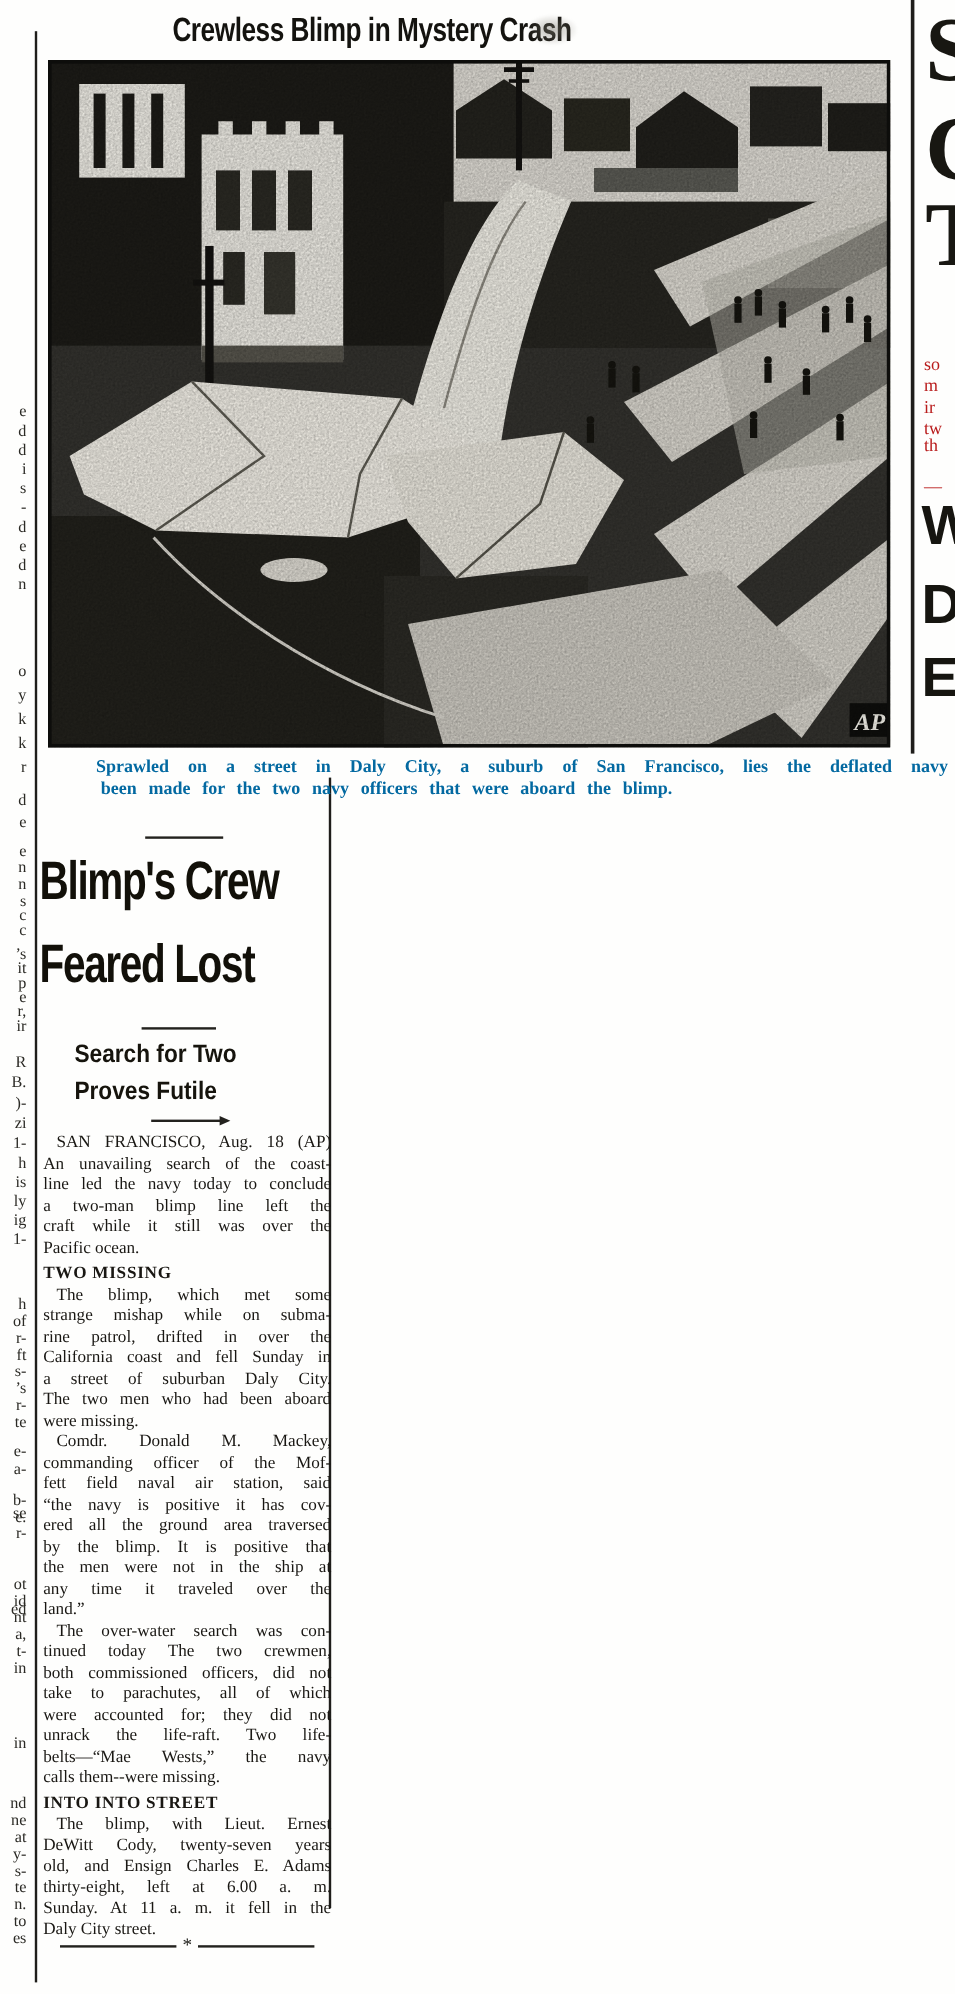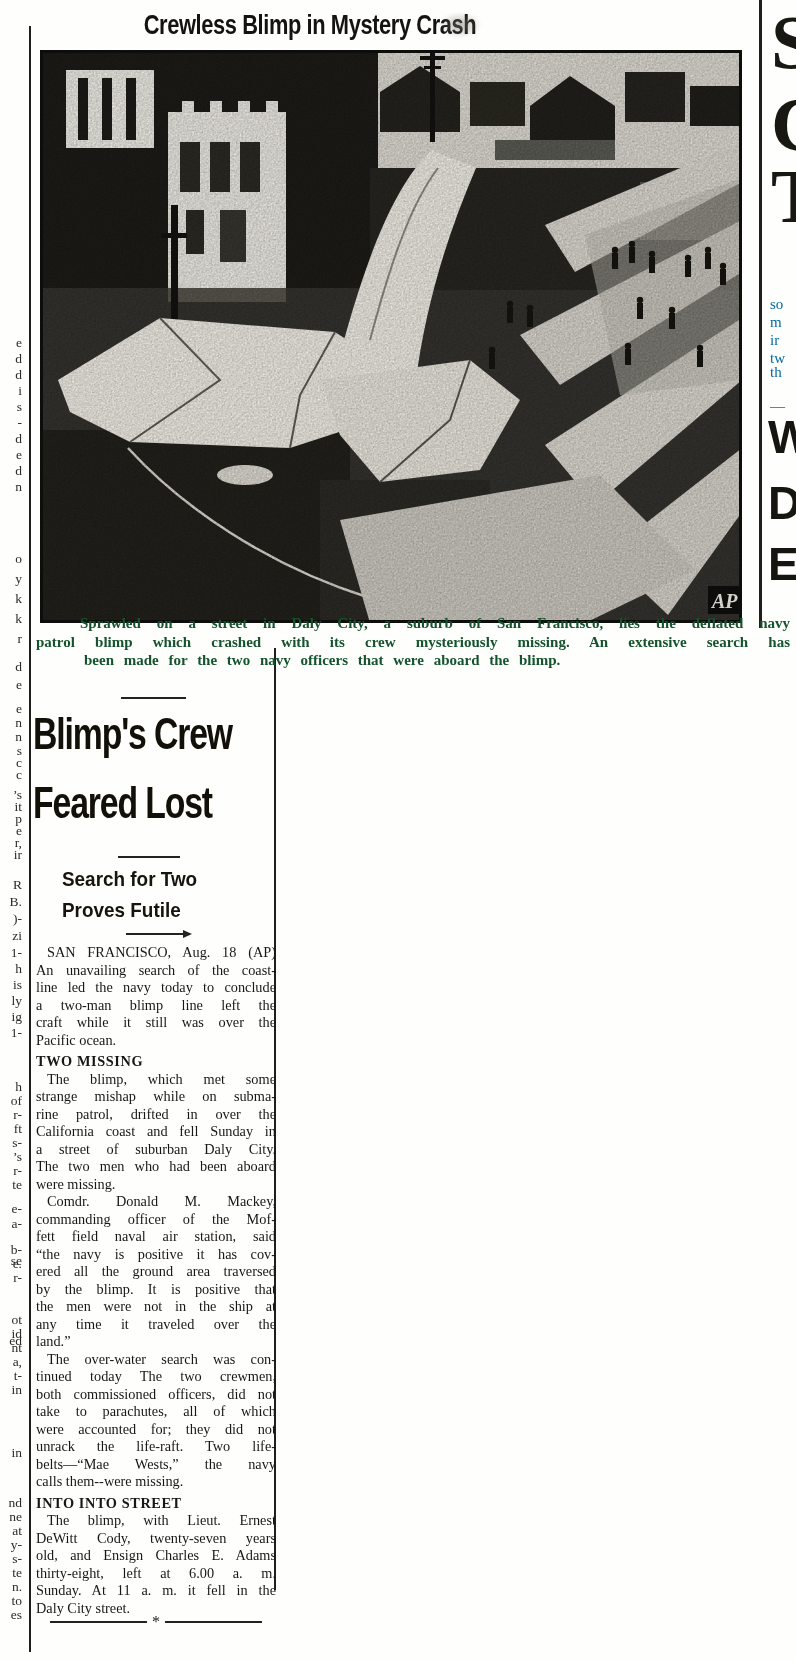--- a/index.html
+++ b/index.html
@@ -11,22 +11,22 @@
   #rule-right{left:759px;top:0;width:3px;height:628px;}
 
   #masthead{position:absolute;left:55px;top:9px;width:510px;text-align:center;white-space:nowrap;
     font-family:"Liberation Sans",sans-serif;font-weight:700;font-size:28px;letter-spacing:-.5px;
     color:#14130f;transform:scaleX(.78);transform-origin:center top;}
   #smudge{position:absolute;left:438px;top:12px;width:44px;height:26px;
     background:radial-gradient(ellipse,rgba(125,122,112,.5),rgba(125,122,112,0) 70%);filter:blur(1px);}
 
   #photo{position:absolute;left:40px;top:50px;}
 
-  #caption{position:absolute;left:36px;top:614px;width:754px;font-size:15px;font-weight:700;
-    line-height:18.5px;color:#14532d;}
+  #caption{position:absolute;left:36px;top:630px;width:754px;font-size:15px;font-weight:700;
+    line-height:18.5px;color:#0369a1;}
   #caption .cap1{text-align:justify;text-align-last:justify;text-indent:44px;}
   #caption .cap2{text-align:justify;text-align-last:justify;}
   #caption .cap3{word-spacing:6px;padding-left:48px;}
 
   .hrule{position:absolute;height:2px;background:#23221e;}
   #rule-h1{left:121px;top:697px;width:65px;}
   #rule-h2{left:118px;top:856px;width:62px;}
   #rule-h3{left:126px;top:933px;width:58px;display:flex;align-items:center;}
   #rule-h3 .arrow{position:absolute;right:-8px;top:-3px;width:0;height:0;
     border-left:9px solid #23221e;border-top:4px solid transparent;border-bottom:4px solid transparent;}
@@ -49,21 +49,21 @@
     gap:5px;padding:0 14px;box-sizing:border-box;}
   #endrule .erl{flex:1;height:2px;background:#23221e;}
   #endrule .erm{font-size:16px;line-height:8px;color:#23221e;}
 
   #left-margin{position:absolute;left:0;top:0;width:27px;height:1662px;}
   #left-margin div{position:absolute;right:5px;font:13.5px/14px "Liberation Serif",serif;
     color:#2b2a25;white-space:nowrap;}
   #right-big-top{position:absolute;left:771px;top:0;width:25px;height:260px;}
   #right-big-top div{position:absolute;left:0;font:700 76px/76px "Liberation Serif",serif;color:#181712;}
   #right-small{position:absolute;left:770px;top:0;width:26px;height:420px;}
-  #right-small div{position:absolute;left:0;font:400 15px/16px "Liberation Serif",serif;color:#0369a1;}
+  #right-small div{position:absolute;left:0;font:400 15px/16px "Liberation Serif",serif;color:#b91c1c;}
   #right-big-mid{position:absolute;left:768px;top:0;width:28px;height:620px;}
   #right-big-mid div{position:absolute;left:0;font:700 46px/46px "Liberation Sans",sans-serif;color:#161510;}
 </style>
 </head>
 <body>
 
 <div id="page">
 
   <div id="rule-left" class="vrule"></div>
   <div id="rule-col" class="vrule"></div>
@@ -173,21 +173,20 @@
       <rect x="668" y="536" width="32" height="28" fill="#0e0e0c"></rect>
       <text x="672" y="558" font-family="Liberation Serif, serif" font-size="20" font-style="italic" font-weight="bold" fill="#efede5">AP</text>
     </g>
 
     <rect width="702" height="573" filter="url(#grain)" opacity="0.24"></rect>
     <rect x="1.5" y="1.5" width="699" height="570" fill="none" stroke="#0d0d0b" stroke-width="3"></rect>
   </svg>
 
   <div id="caption">
     <div class="cap1">Sprawled on a street in Daly City, a suburb of San Francisco, lies the deflated navy</div>
-    <div class="cap2">patrol blimp which crashed with its crew mysteriously missing.  An extensive search has</div>
     <div class="cap3">been made for the two navy officers that were aboard the blimp.</div>
   </div>
 
   <div id="rule-h1" class="hrule"></div>
 
   <div id="art-headline">
     <div>Blimp's Crew</div>
     <div>Feared Lost</div>
   </div>
 

